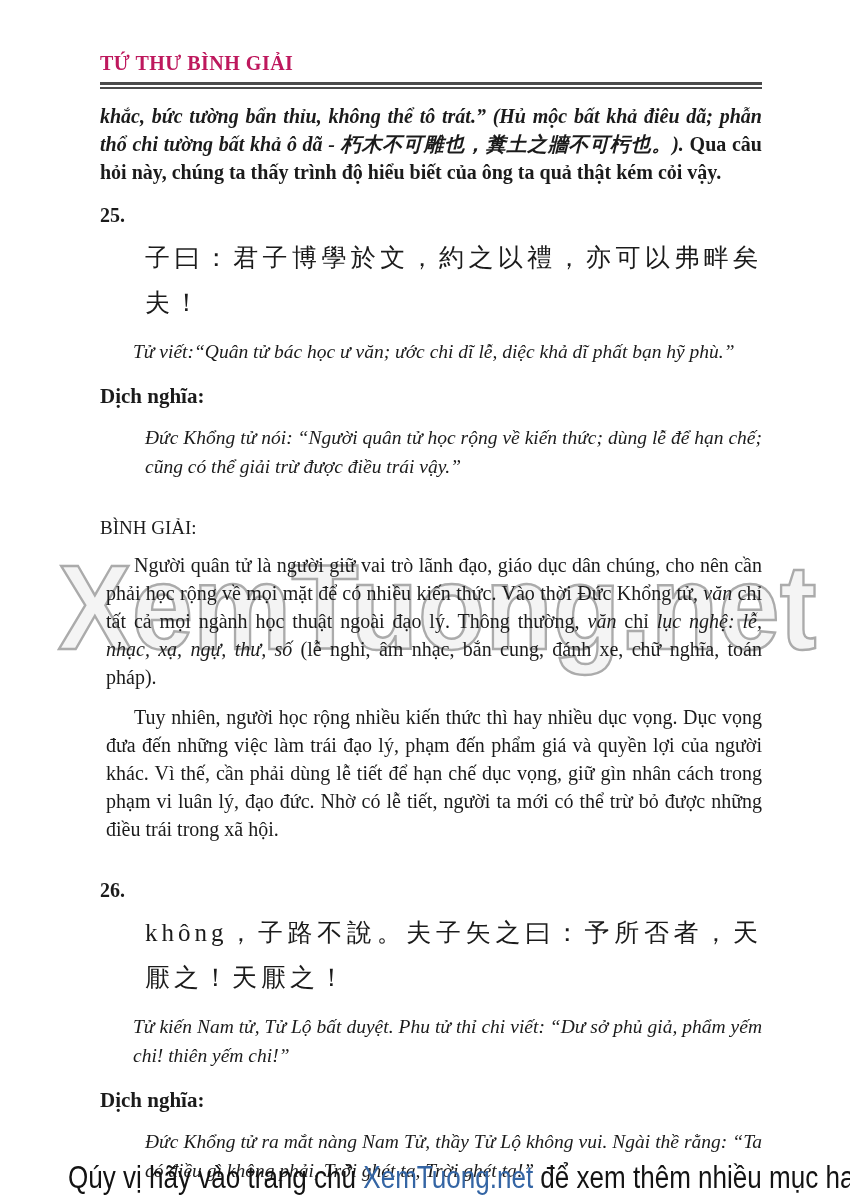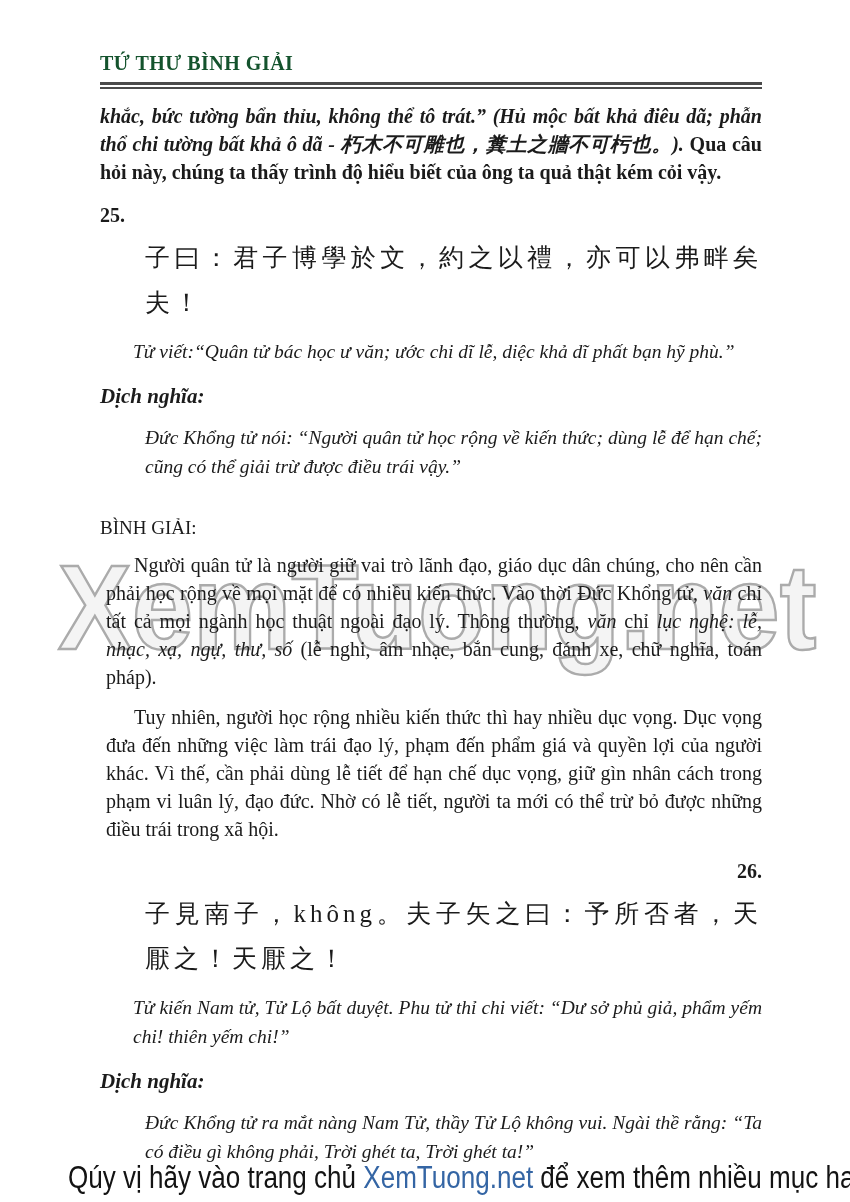--- a/index.html
+++ b/index.html
@@ -4,37 +4,37 @@
 <style>
   html,body{margin:0;padding:0;background:#ffffff;}
   .page{position:relative;width:850px;height:1202px;background:#fff;overflow:hidden;
         font-family:"Liberation Serif","DejaVu Serif",serif;color:#1b1b1b;}
   .watermark{position:absolute;left:58px;top:538px;z-index:0;white-space:nowrap;
         font-family:"Liberation Sans","DejaVu Sans",sans-serif;font-weight:bold;
         font-size:120px;color:var(--watermark_fill,#f4f4f4);
         -webkit-text-stroke:2.5px var(--watermark_stroke,#ababab);
         transform:scaleX(0.92);transform-origin:left top;pointer-events:none;}
   .content{position:absolute;left:100px;top:52px;width:662px;z-index:1;}
-  .header-title{font-size:20px;font-weight:bold;letter-spacing:0.5px;color:#14532d;}
+  .header-title{font-size:20px;font-weight:bold;letter-spacing:0.5px;color:#be185d;}
   .header-rule{margin-top:7px;height:2px;border-top:3px solid #4a4a4a;border-bottom:2px solid #4a4a4a;}
   p{margin:0;}
   .body-text{font-size:20px;line-height:28px;text-align:justify;}
   .intro{margin-top:13px;font-weight:bold;}
   .it{font-style:italic;}
   .section-number{font-size:20px;font-weight:bold;margin-top:18px;}
   .chinese{margin-left:45px;margin-top:8px;font-size:25px;letter-spacing:4px;
            line-height:45px;text-align:justify;}
   .translit{margin-left:33px;margin-top:12px;font-style:italic;font-size:19.5px;
             line-height:29px;text-align:justify;}
-  .dich-nghia{font-size:21px;font-weight:bold;font-style:italic;margin-top:18px;}
+  .dich-nghia{font-size:21px;font-weight:bold;margin-top:18px;}
   .translation{margin-left:45px;margin-top:14px;font-weight:normal;font-style:italic;
                font-size:19.5px;line-height:29px;text-align:justify;}
   .binh-giai{font-size:19px;font-weight:normal;margin-top:36px;}
   .indent{text-indent:28px;margin-top:12px;margin-left:6px;}
-  .sp26{margin-top:17px;text-align:right;}
+  .sp26{margin-top:36px;}
   .page-number{font-size:20px;font-weight:bold;margin-top:32px;}
   .footer{position:absolute;left:0;right:0;bottom:6px;z-index:2;text-align:center;
           font-family:"Liberation Sans","DejaVu Sans",sans-serif;font-size:31px;
           color:#131313;white-space:nowrap;transform:scaleX(0.84);transform-origin:center;}
   .footer-link{color:var(--link,#3465a4);cursor:pointer;}
 </style>
 </head>
 <body>
 
 <div class="page">
@@ -57,21 +57,21 @@
     <div class="dich-nghia">Dịch nghĩa:</div>
     <p class="translation">Đức Khổng tử nói: “Người quân tử học rộng về kiến thức; dùng lễ để hạn chế; cũng có thể giải trừ được điều trái vậy.”</p>
 
     <div class="binh-giai">BÌNH GIẢI:</div>
 
     <p class="body-text indent"><span>Người quân tử là người giữ vai trò lãnh đạo, giáo dục dân chúng, cho nên cần phải học rộng về mọi mặt để có nhiều kiến thức. Vào thời Đức Khổng tử, </span><span class="it">văn</span><span> chỉ tất cả mọi ngành học thuật ngoài đạo lý. Thông thường, </span><span class="it">văn</span><span> chỉ </span><span class="it">lục nghệ: lễ, nhạc, xạ, ngự, thư, số</span><span> (lễ nghi, âm nhạc, bắn cung, đánh xe, chữ nghĩa, toán pháp).</span></p>
 
     <p class="body-text indent">Tuy nhiên, người học rộng nhiều kiến thức thì hay nhiều dục vọng. Dục vọng đưa đến những việc làm trái đạo lý, phạm đến phẩm giá và quyền lợi của người khác. Vì thế, cần phải dùng lễ tiết để hạn chế dục vọng, giữ gìn nhân cách trong phạm vi luân lý, đạo đức. Nhờ có lễ tiết, người ta mới có thể trừ bỏ được những điều trái trong xã hội.</p>
 
     <div class="section-number sp26">26.</div>
-    <div class="chinese">子見南子，không。夫子矢之曰：予所否者，天厭之！天厭之！</div>
+    <div class="chinese">không，子路不說。夫子矢之曰：予所否者，天厭之！天厭之！</div>
     <p class="translit">Tử kiến Nam tử, Tử Lộ bất duyệt. Phu tử thỉ chi viết: “Dư sở phủ giả, phẩm yếm chi! thiên yếm chi!”</p>
 
     <div class="dich-nghia">Dịch nghĩa:</div>
     <p class="translation">Đức Khổng tử ra mắt nàng Nam Tử, thầy Tử Lộ không vui. Ngài thề rằng: “Ta có điều gì không phải, Trời ghét ta, Trời ghét ta!”</p>
 
     <div class="page-number">148</div>
   </div>
 
   <div class="footer"><span>Qúy vị hãy vào trang chủ </span><span class="footer-link">XemTuong.net</span><span> để xem thêm nhiều mục hay khác</span></div>
 

